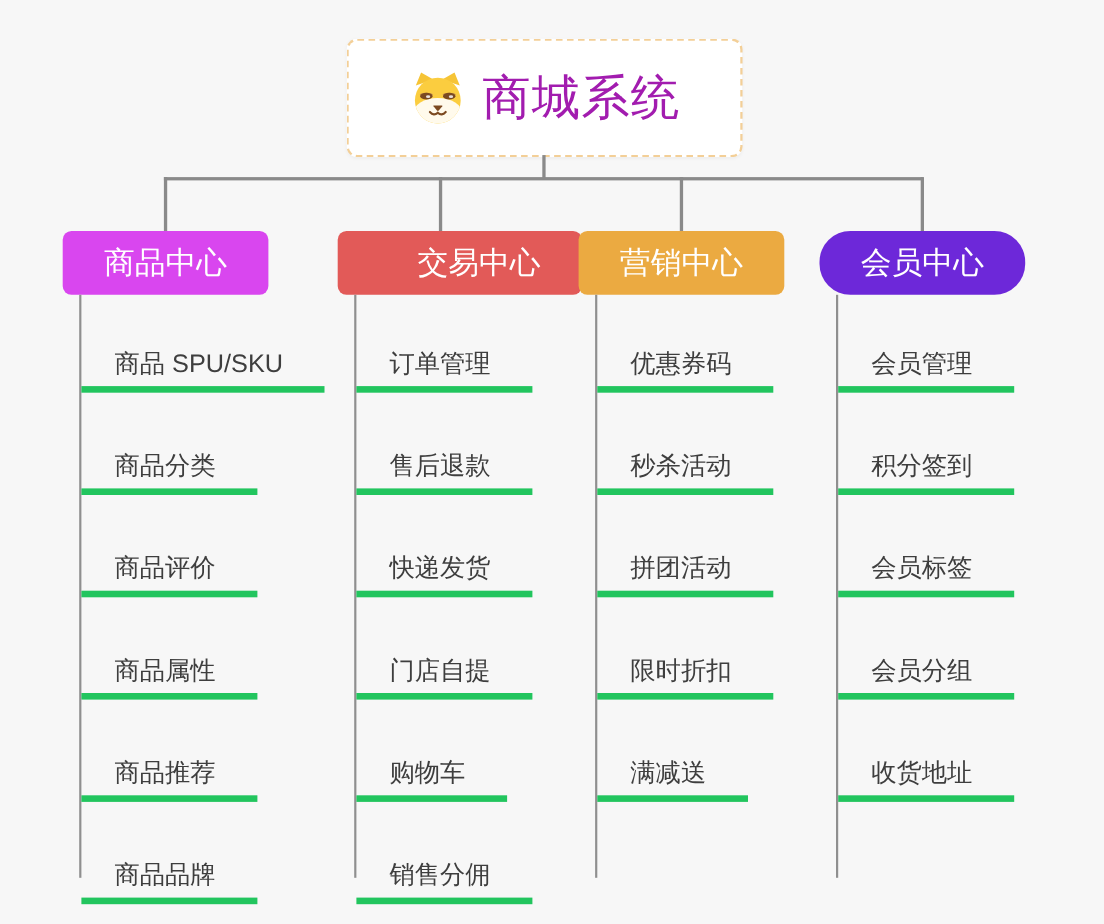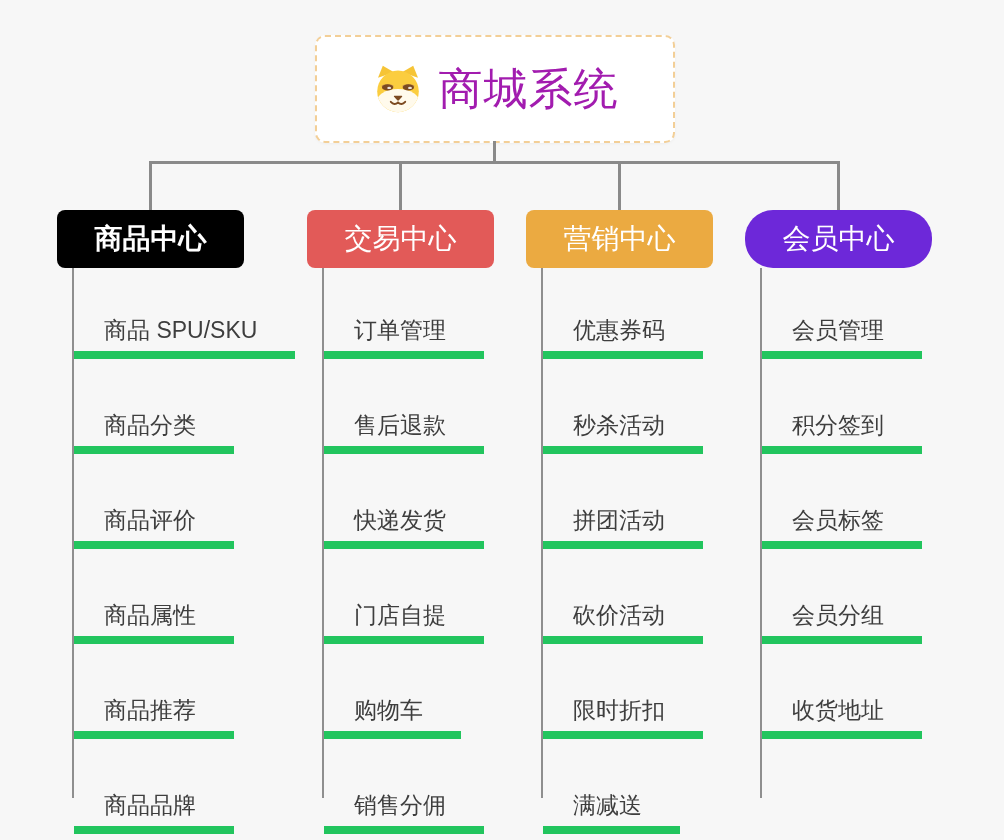--- a/index.html
+++ b/index.html
@@ -29,33 +29,33 @@
   .stub{top:161px;width:3px;height:49px;}
   .stub-1{left:149px;} .stub-2{left:399px;} .stub-3{left:618px;} .stub-4{left:837px;}
 
   
   .branch-header{
     position:absolute;top:210px;width:187px;height:58px;
     border-radius:8px;color:#FFFFFF;font-size:28px;
     display:flex;align-items:center;justify-content:center;
     cursor:pointer;white-space:nowrap;
   }
-  .bh-1{left:57px;} .bh-2{left:307px;} .bh-3{left:526px;} .bh-4{left:745px;}
+  .bh-1{left:57px;} .bh-2{left:307px;padding-left:35px;} .bh-3{left:526px;} .bh-4{left:745px;}
 
   
   .column{
     position:absolute;top:268px;height:530px;
     border-left:2px solid #8F8F8F;
     display:flex;flex-direction:column;align-items:flex-start;
   }
   .col-1{left:72px;} .col-2{left:322px;} .col-3{left:541px;} .col-4{left:760px;}
   .leaf{
     height:42px;line-height:42px;margin-top:45px;
     padding:0 38px 0 30px;width:max-content;
-    border-bottom:8px solid #22c55e;
+    border-bottom:6px solid #22c55e;
     font-size:23px;color:#3E3E3E;white-space:nowrap;
     cursor:pointer;
   }
   .leaf:first-child{margin-top:41px;}
 </style>
 </head>
 <body>
 
 <div class="canvas">
 
@@ -82,21 +82,21 @@
     <span class="root-title">商城系统</span>
   </div>
 
   <div class="line root-stub"></div>
   <div class="line bus"></div>
   <div class="line stub stub-1"></div>
   <div class="line stub stub-2"></div>
   <div class="line stub stub-3"></div>
   <div class="line stub stub-4"></div>
 
-  <div class="branch-header bh-1" style="background-color: #000000; font-weight: bold;">商品中心</div>
+  <div class="branch-header bh-1" style="background-color: #d946ef;">商品中心</div>
   <div class="branch-header bh-2" style="background-color: rgb(226, 90, 88);">交易中心</div>
   <div class="branch-header bh-3" style="background-color: rgb(235, 170, 65);">营销中心</div>
   <div class="branch-header bh-4" style="background-color: #6d28d9; border-radius: 28px;">会员中心</div>
 
   <div class="column col-1">
     <div class="leaf">商品 SPU/SKU</div>
     <div class="leaf">商品分类</div>
     <div class="leaf">商品评价</div>
     <div class="leaf">商品属性</div>
     <div class="leaf">商品推荐</div>
@@ -109,21 +109,20 @@
     <div class="leaf">快递发货</div>
     <div class="leaf">门店自提</div>
     <div class="leaf">购物车</div>
     <div class="leaf">销售分佣</div>
   </div>
 
   <div class="column col-3">
     <div class="leaf">优惠券码</div>
     <div class="leaf">秒杀活动</div>
     <div class="leaf">拼团活动</div>
-    <div class="leaf">砍价活动</div>
     <div class="leaf">限时折扣</div>
     <div class="leaf">满减送</div>
   </div>
 
   <div class="column col-4">
     <div class="leaf">会员管理</div>
     <div class="leaf">积分签到</div>
     <div class="leaf">会员标签</div>
     <div class="leaf">会员分组</div>
     <div class="leaf">收货地址</div>

